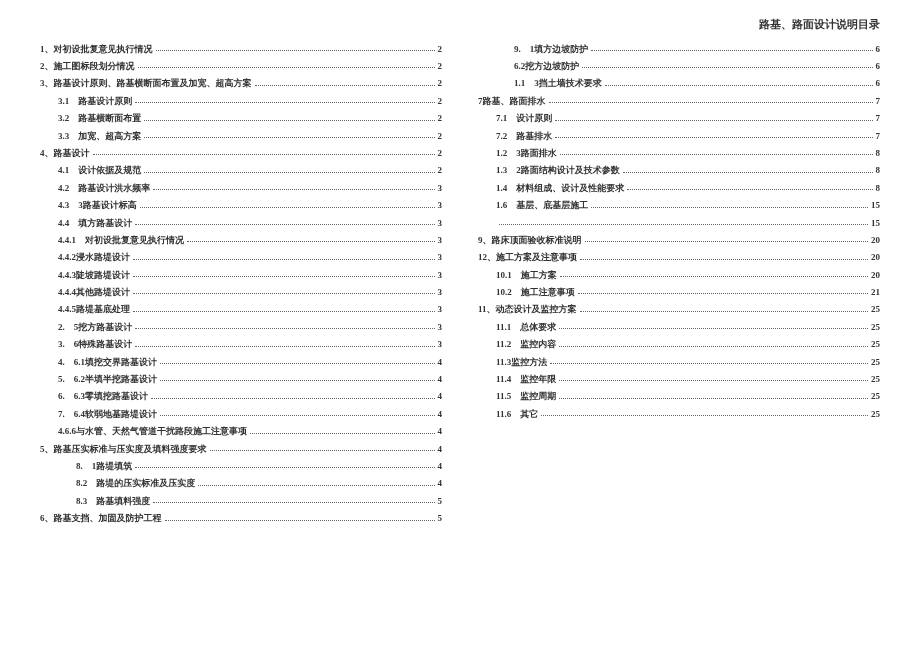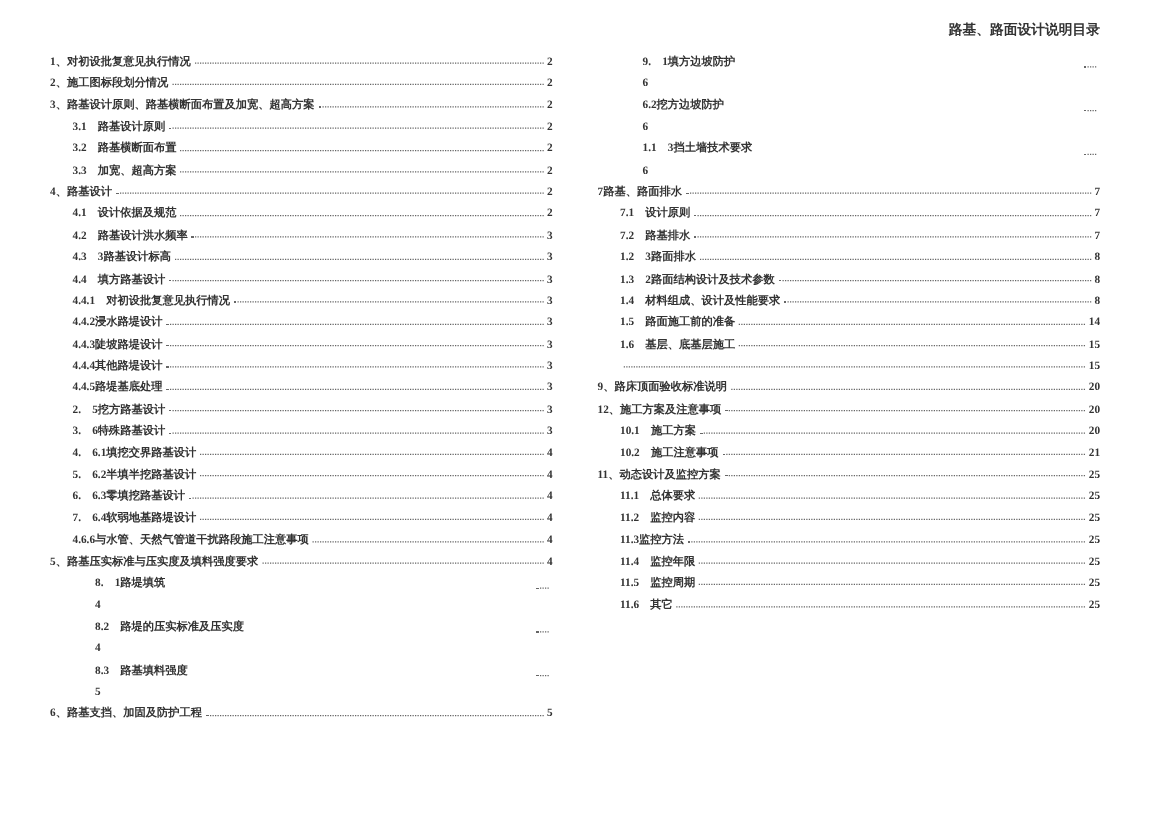--- a/index.html
+++ b/index.html
@@ -39,21 +39,21 @@
       flex: 1 1 auto;
       border-bottom: 1px dotted #666;
       margin: 0 3px 2px 3px;
       min-width: 10px;
       height: 1px;
       align-self: flex-end;
       transform: translateY(-3px);
     }
     .pagenum { flex: 0 0 auto; }
     .ind1 { padding-left: 18px; }
-    .ind2 { padding-left: 36px; flex-direction: column; }
+    .ind2 { padding-left: 36px; }
   </style>
 </head>
 <body>
 
 <div class="title">路基、路面设计说明目录</div>
 
 <div class="columns">
   <div class="col" id="col-left">
       <div class="toc-entry">
         <span class="label">1、对初设批复意见执行情况</span>
@@ -236,25 +236,20 @@
         <span class="label">1.3　2路面结构设计及技术参数</span>
         <span class="dots"></span>
         <span class="pagenum">8</span>
       </div>
       <div class="toc-entry ind1">
         <span class="label">1.4　材料组成、设计及性能要求</span>
         <span class="dots"></span>
         <span class="pagenum">8</span>
       </div>
       <div class="toc-entry ind1">
-        <span class="label">1.5　路面施工前的准备</span>
-        <span class="dots"></span>
-        <span class="pagenum">14</span>
-      </div>
-      <div class="toc-entry ind1">
         <span class="label">1.6　基层、底基层施工</span>
         <span class="dots"></span>
         <span class="pagenum">15</span>
       </div>
       <div class="toc-entry ind1">
         <span class="dots"></span>
         <span class="pagenum">15</span>
       </div>
       <div class="toc-entry">
         <span class="label">9、路床顶面验收标准说明</span>

